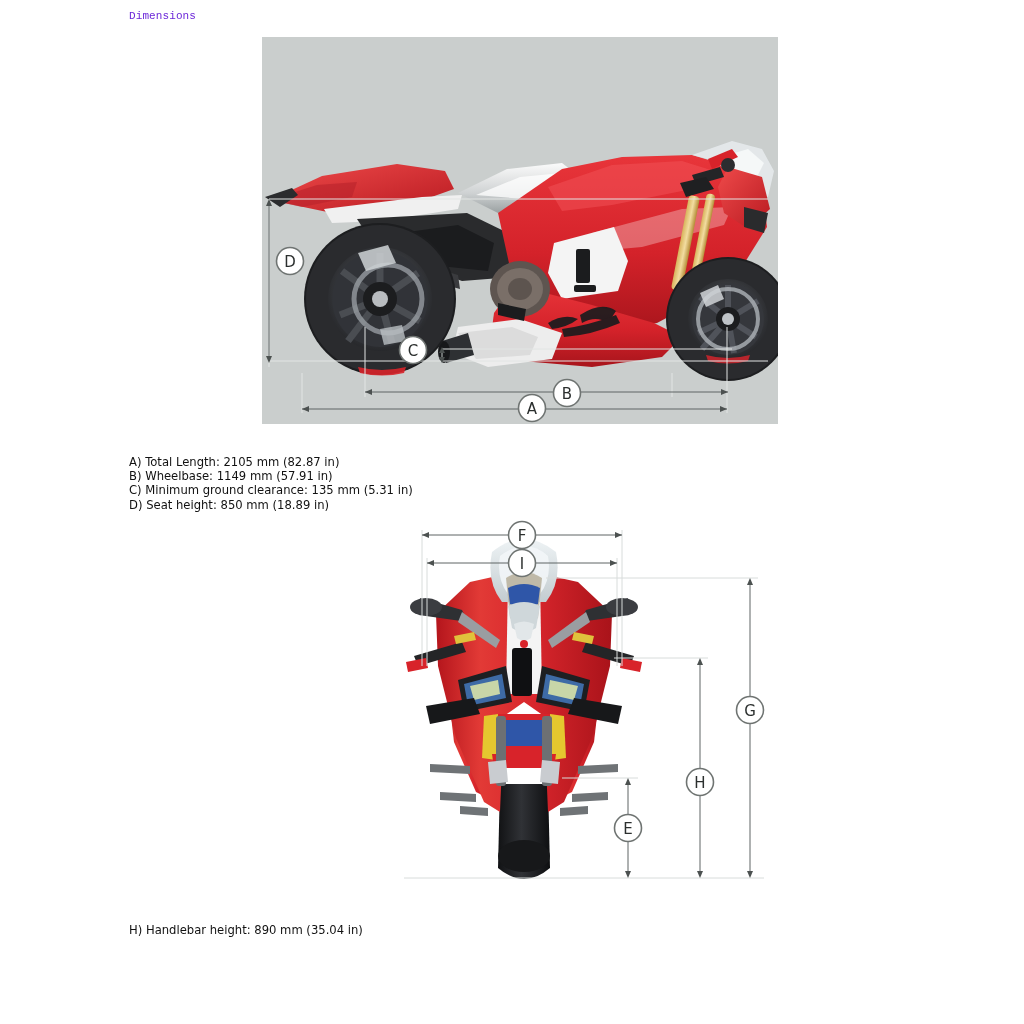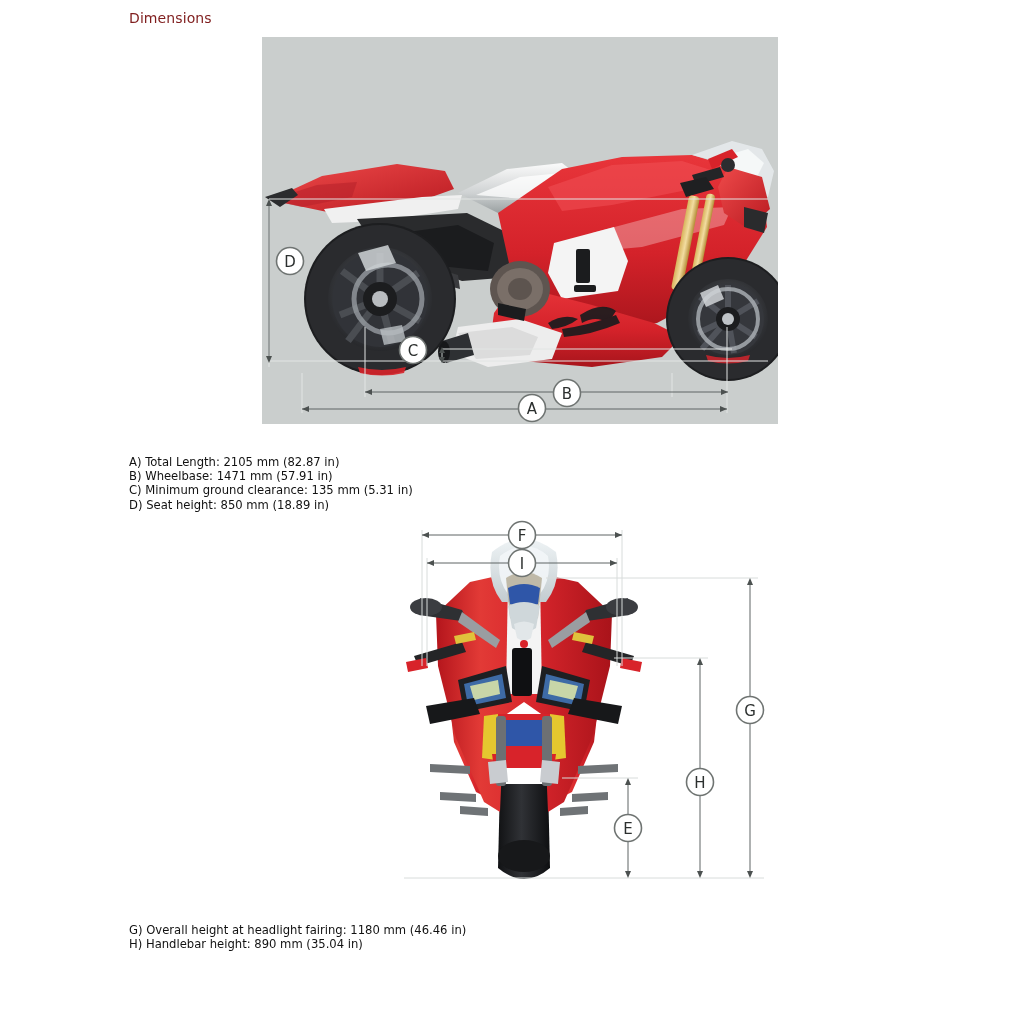--- a/index.html
+++ b/index.html
@@ -6,21 +6,21 @@
   body{
     width:1024px;height:1024px;background:#ffffff;
     font-family:"DejaVu Sans","Liberation Sans",sans-serif;
     color:#1b1b1b;position:relative;overflow:hidden;
   }
   .page{position:absolute;inset:0;}
 
   
   #page-title{
     position:absolute;left:129px;top:10px;
-    font-size:14px;letter-spacing:.1px;color:#7f1d1d;
+    font-size:11px;letter-spacing:.1px;color:#6d28d9;font-family:Liberation Mono, monospace;
   }
 
   
   #figure-side{
     position:absolute;left:262px;top:37px;width:516px;height:387px;
     background:#cacecd;
   }
   #figure-front{
     position:absolute;left:396px;top:516px;width:390px;height:390px;
     background:#ffffff;
@@ -226,21 +226,21 @@
         <g>
           <circle cx="270" cy="371" r="13.5" fill="#ffffff" stroke="#6f7472" stroke-width="1.6"></circle>
           <text x="270" y="376.5" text-anchor="middle" font-family="DejaVu Sans, Liberation Sans, sans-serif" font-size="15" fill="#2b2f2e">A</text>
         </g>
       </g>
     </svg>
   </div>
 
   <div class="dim-list" id="dim-list-side">
     <div>A) Total Length: 2105 mm (82.87 in)</div>
-    <div>B) Wheelbase: 1471 mm (57.91 in)</div>
+    <div>B) Wheelbase: 1149 mm (57.91 in)</div>
     <div>C) Minimum ground clearance: 135 mm (5.31 in)</div>
     <div>D) Seat height: 850 mm (18.89 in)</div>
   </div>
 
   <div id="figure-front">
     <svg class="svgfig" viewBox="0 0 390 390" preserveAspectRatio="none">
       <defs>
         <linearGradient id="fRed" x1="0" y1="0" x2="1" y2="0">
           <stop offset="0%" stop-color="#b4151c"></stop>
           <stop offset="25%" stop-color="#e23a36"></stop>
@@ -388,17 +388,16 @@
         </g>
         <g>
           <circle cx="232" cy="312" r="13.5" fill="#ffffff" stroke="#6f7472" stroke-width="1.6"></circle>
           <text x="232" y="317.5" text-anchor="middle" font-family="DejaVu Sans, Liberation Sans, sans-serif" font-size="15" fill="#2b2f2e">E</text>
         </g>
       </g>
     </svg>
   </div>
 
   <div class="dim-list" id="dim-list-front">
-    <div>G) Overall height at headlight fairing: 1180 mm (46.46 in)</div>
     <div>H) Handlebar height: 890 mm (35.04 in)</div>
   </div>
 
 </div>
 
 </body></html>

